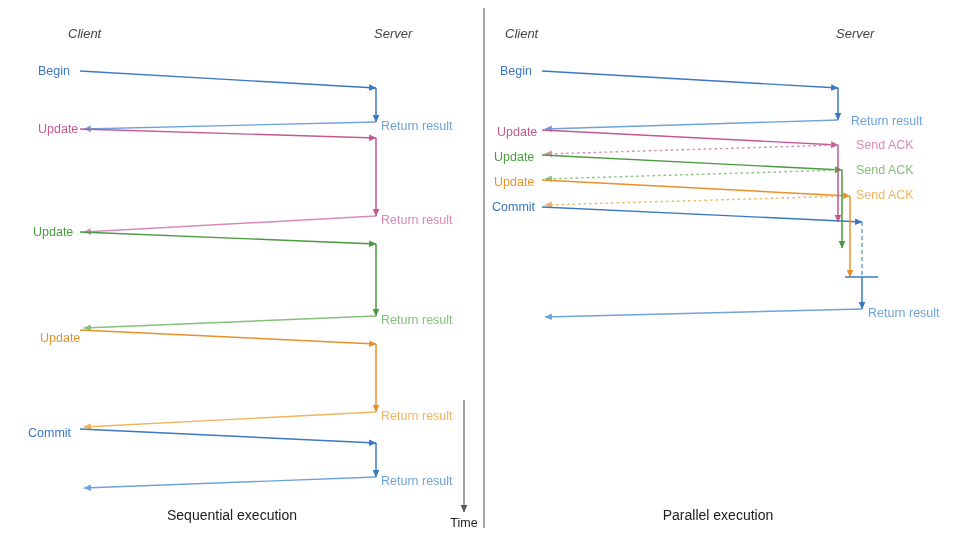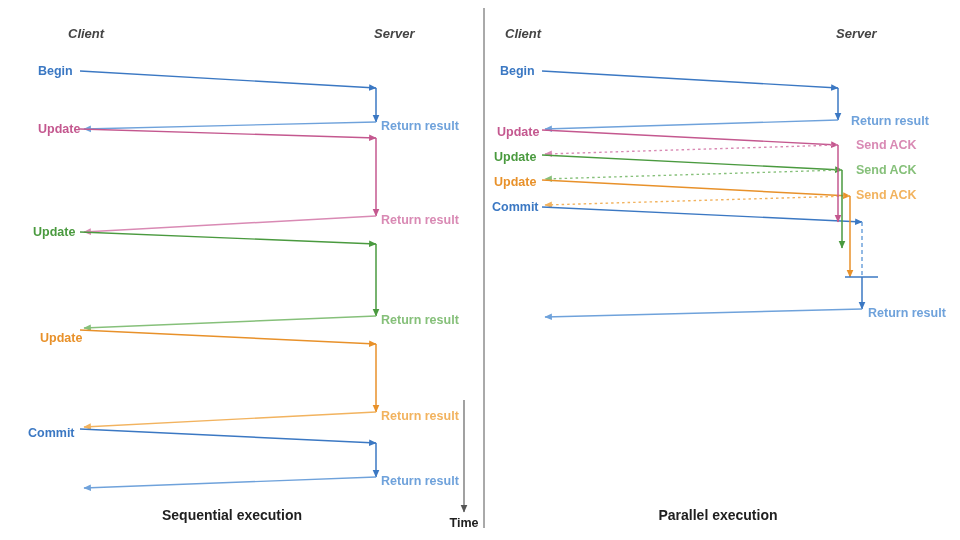--- a/index.html
+++ b/index.html
@@ -1,18 +1,18 @@
 <!DOCTYPE html>
 <html><head>
 <meta charset="utf-8">
 <style>
   html,body{margin:0;padding:0;background:#ffffff;}
   body{width:960px;height:540px;overflow:hidden;
        font-family:"Liberation Sans","DejaVu Sans",sans-serif;}
-  #stage{position:relative;width:960px;height:540px;font-weight:bold;}
+  #stage{position:relative;width:960px;height:540px;}
   svg{position:absolute;left:0;top:0;}
   .lane-label{font-style:italic;font-size:13px;fill:#444444;}
   .msg-label{font-size:12.5px;}
   .caption{font-size:14px;fill:#202020;}
   .time-label{font-size:12.5px;fill:#202020;}
   .divider{stroke:#555555;stroke-width:1;}
   .axis{stroke:#555555;stroke-width:1.1;}
 </style>
 </head>
 <body>

